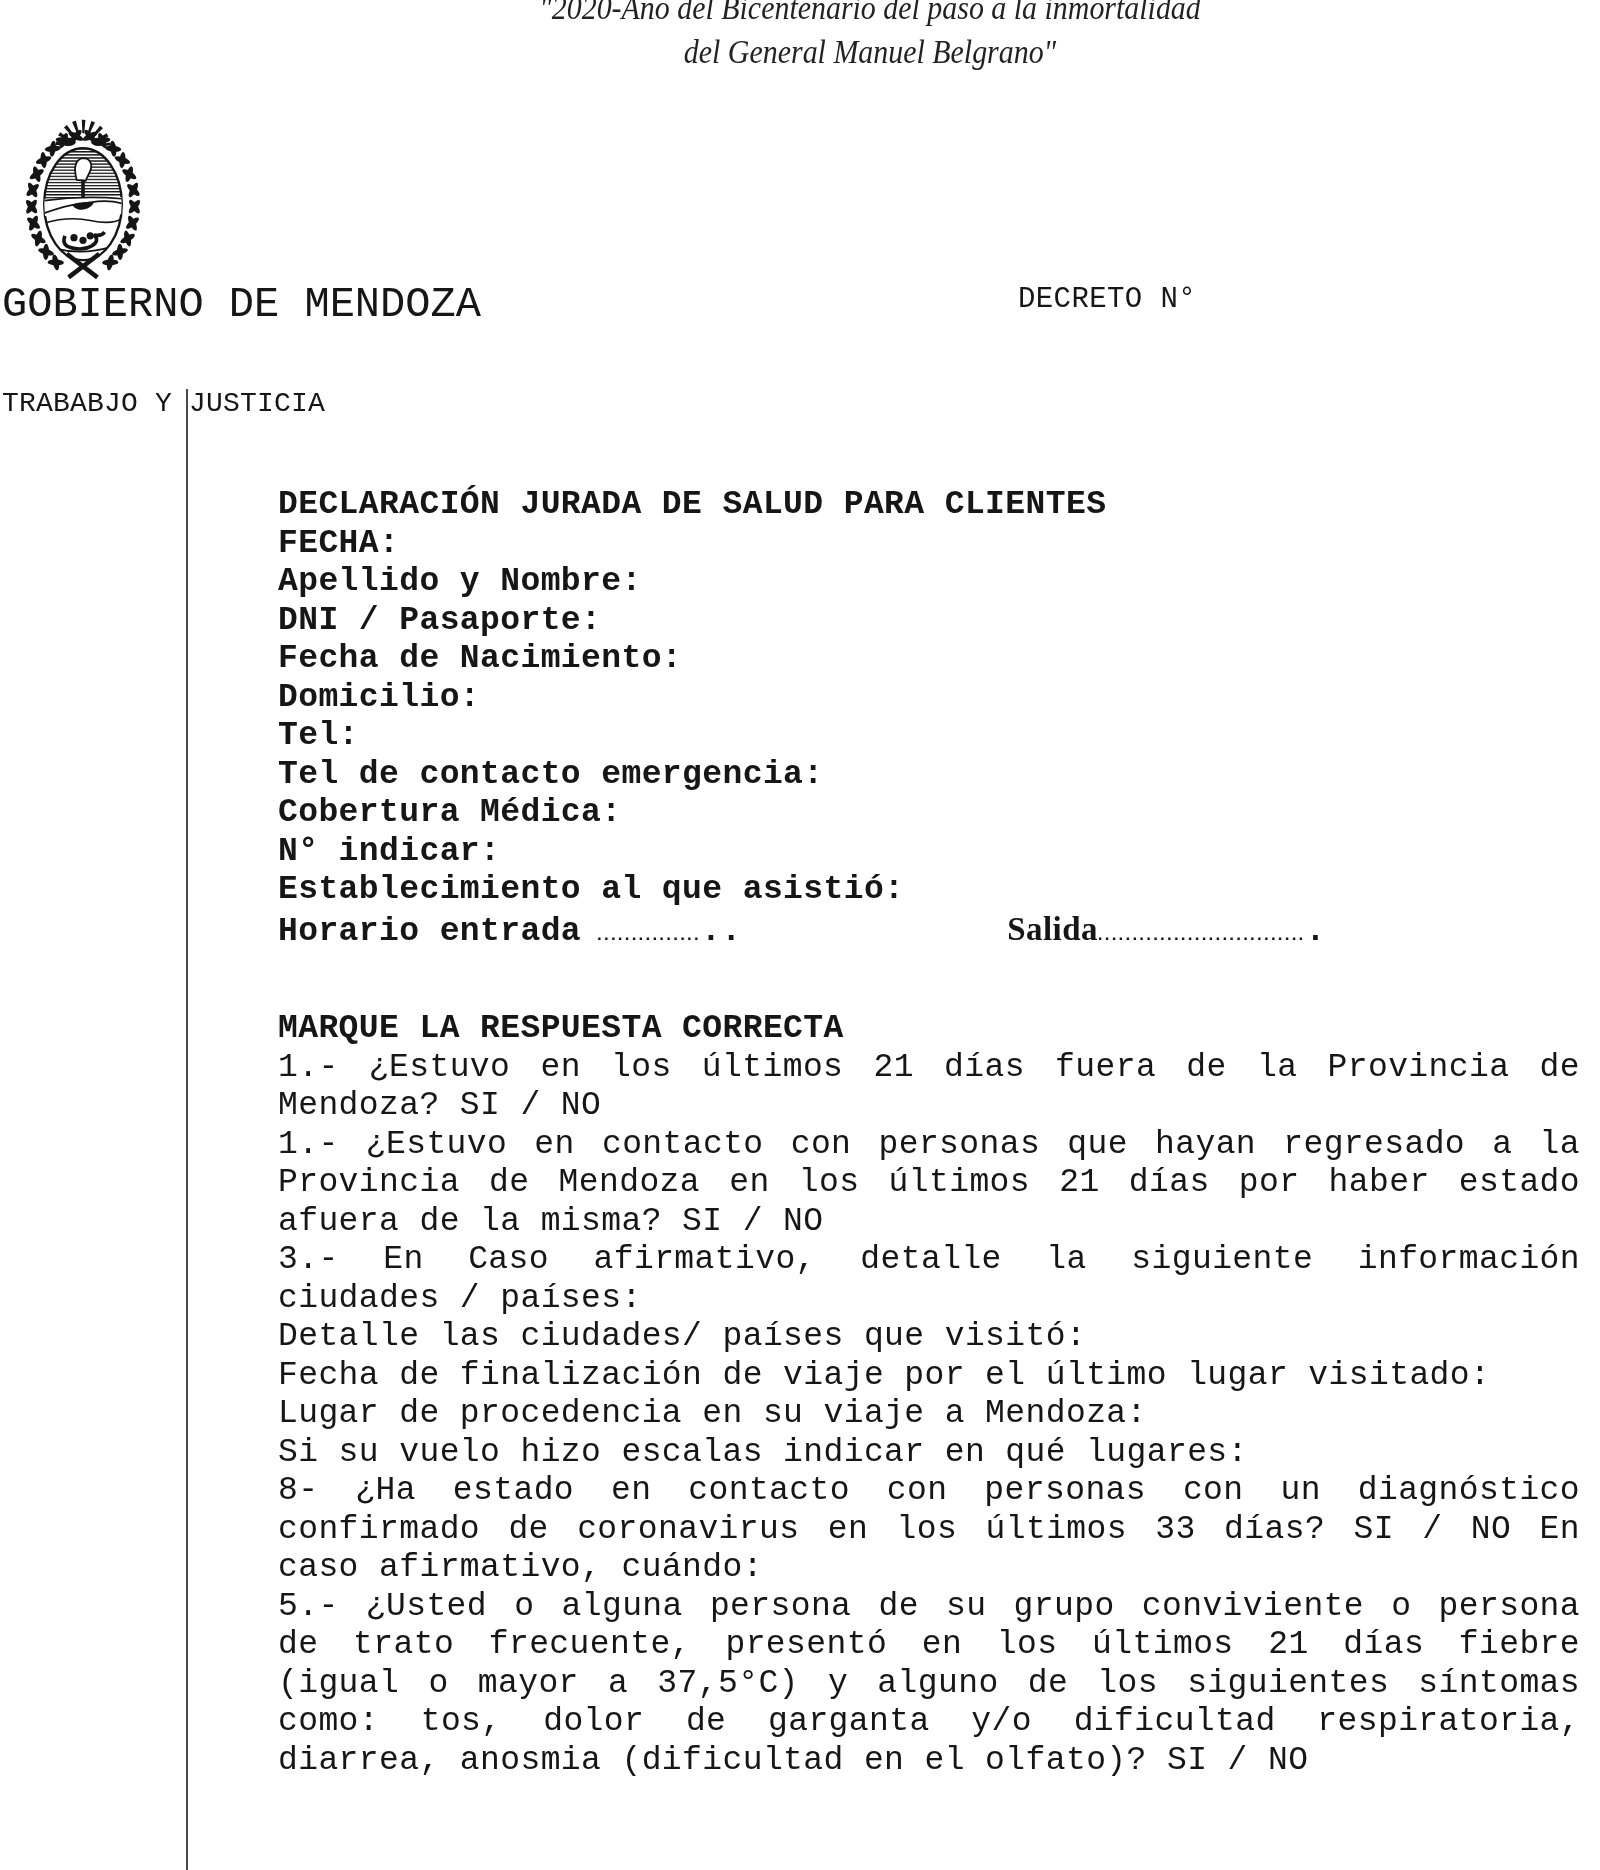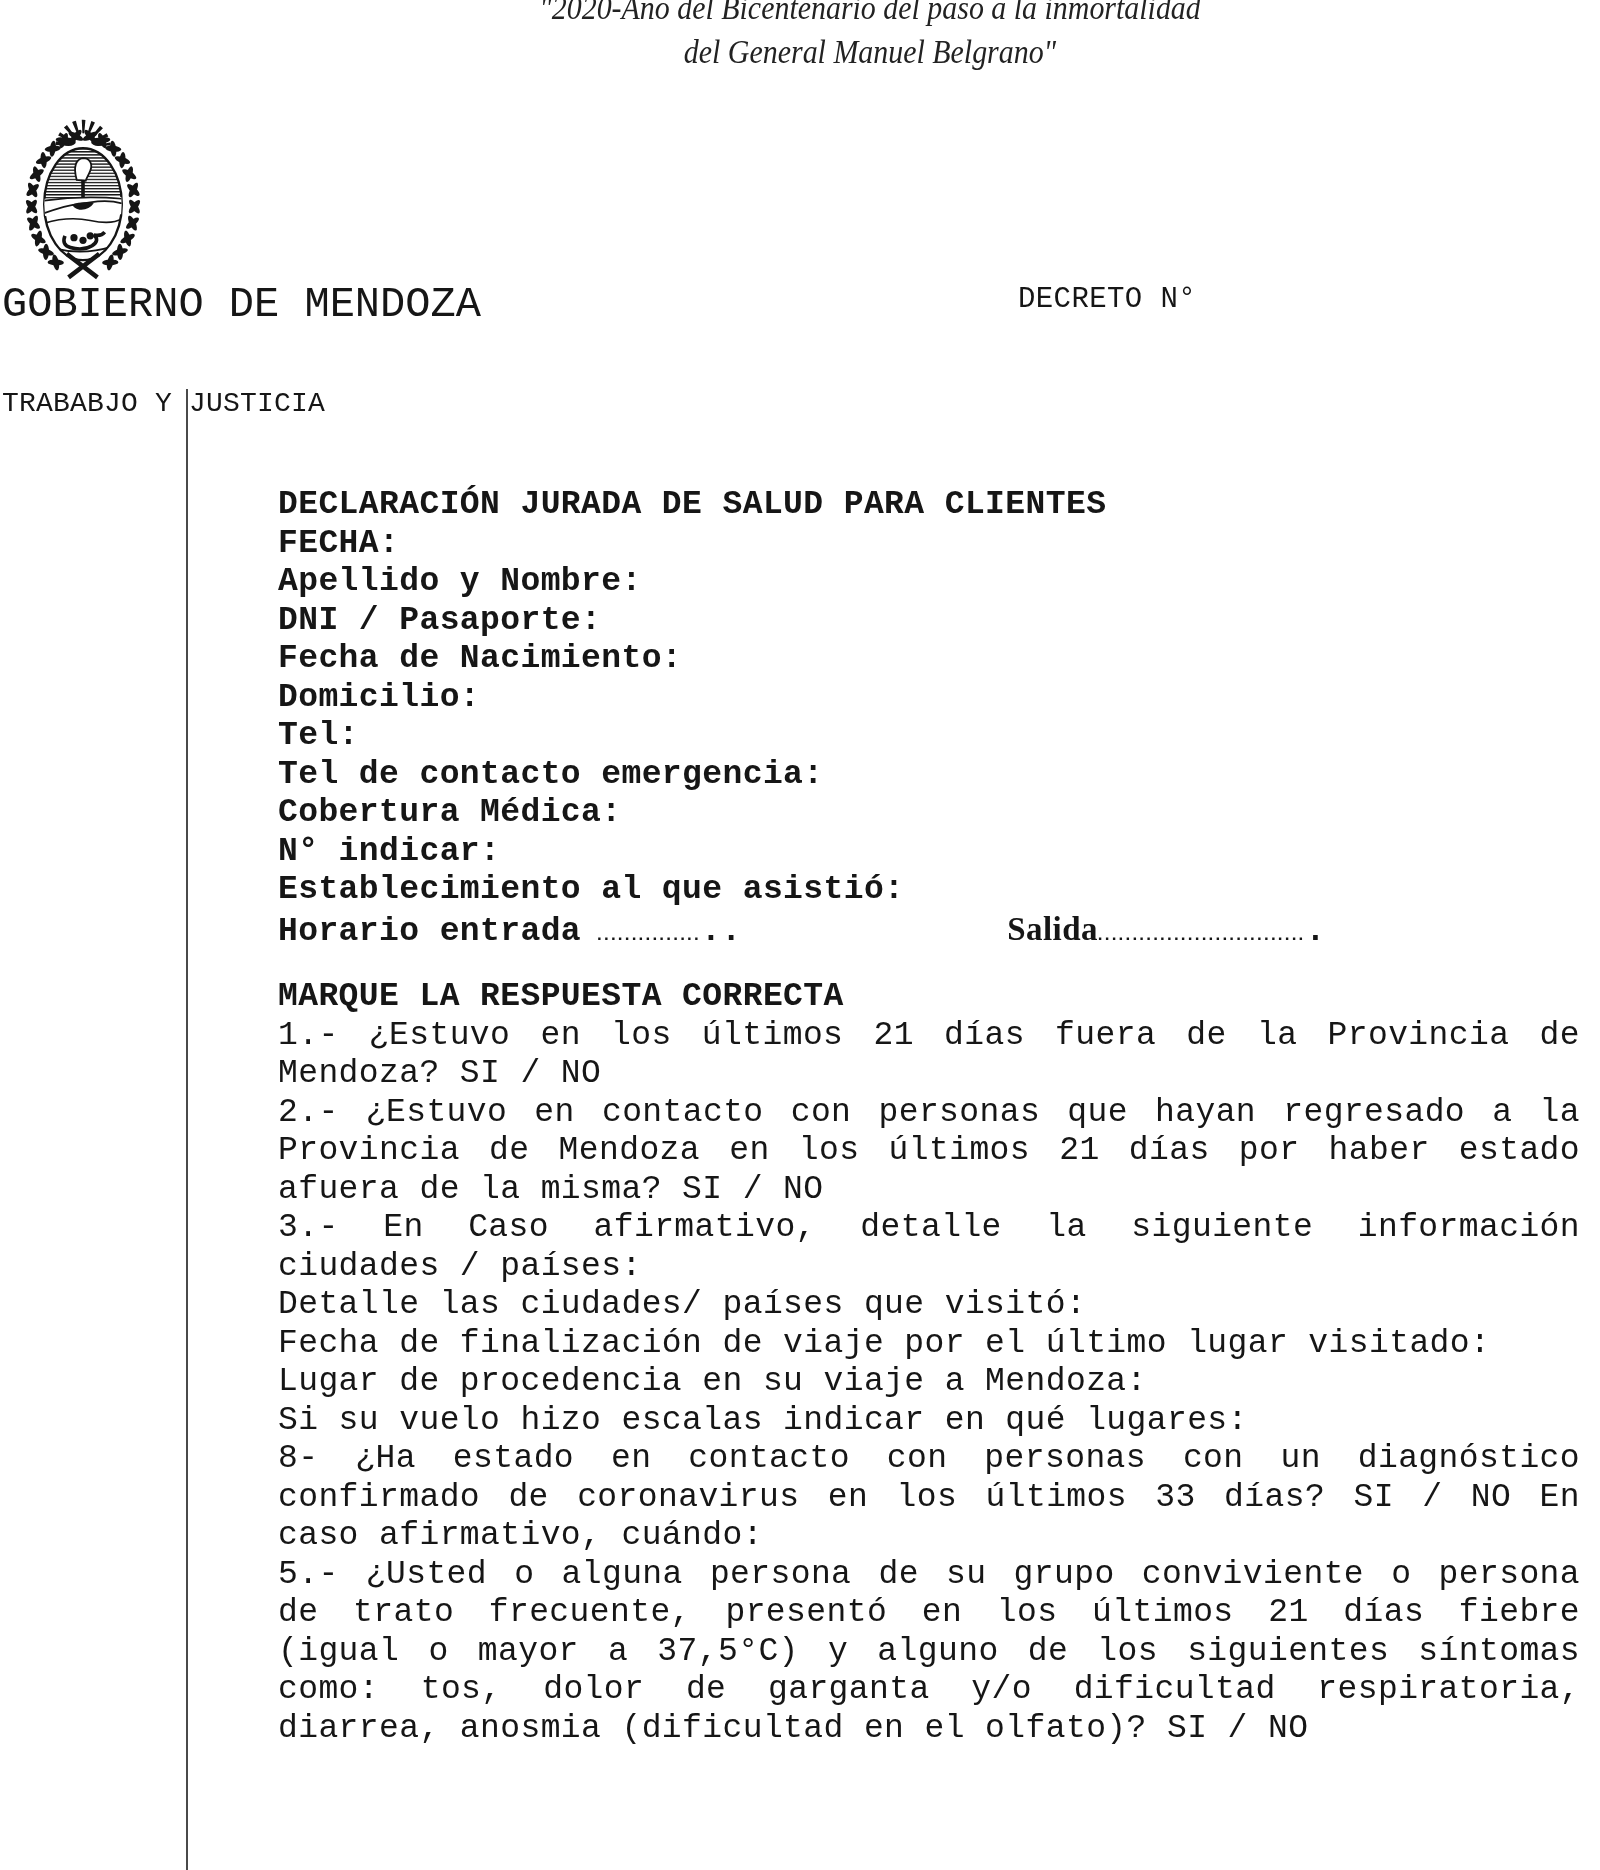--- a/index.html
+++ b/index.html
@@ -22,21 +22,21 @@
   .vrule{position:absolute;left:186px;top:389px;width:2px;height:1481px;background:#4a4a4a;}
 
   .content{position:absolute;left:278px;top:486px;width:1302px;
            font-size:33px;letter-spacing:.4px;line-height:38.5px;}
   .title,.bline,.sched,.heading{font-weight:bold;}
   .sched{white-space:nowrap;}
   .leader{font-family:"Liberation Sans","DejaVu Sans",sans-serif;font-size:17px;
           letter-spacing:2.2px;font-weight:bold;margin-left:16px;}
   .leader2{margin-left:0;}
   .salida{margin-left:266px;font-family:Liberation Serif, serif;}
-  .heading{margin-top:24px;}
+  .heading{margin-top:56px;}
   .qline{font-weight:normal;}
   .qline.j{text-align:justify;text-align-last:justify;}
 </style>
 </head>
 <body>
 
 <div class="page">
 
   <div class="quote">
     <div>"2020-Año del Bicentenario del paso a la inmortalidad</div>
@@ -153,21 +153,21 @@
 
     <div class="sched">
       <span>Horario entrada</span><span class="leader">...............</span><span>..</span><span class="salida">Salida</span><span class="leader leader2">..............................</span><span>.</span>
     </div>
 
     <div class="heading">MARQUE LA RESPUESTA CORRECTA</div>
 
     <div>
         <div class="qline j">1.- ¿Estuvo en los últimos 21 días fuera de la Provincia de</div>
         <div class="qline">Mendoza? SI / NO</div>
-        <div class="qline j">2.- ¿Estuvo en contacto con personas que hayan regresado a la</div>
+        <div class="qline j">1.- ¿Estuvo en contacto con personas que hayan regresado a la</div>
         <div class="qline j">Provincia de Mendoza en los últimos 21 días por haber estado</div>
         <div class="qline">afuera de la misma? SI / NO</div>
         <div class="qline j">3.- En Caso afirmativo, detalle la siguiente información</div>
         <div class="qline">ciudades / países:</div>
         <div class="qline">Detalle las ciudades/ países que visitó:</div>
         <div class="qline">Fecha de finalización de viaje por el último lugar visitado:</div>
         <div class="qline">Lugar de procedencia en su viaje a Mendoza:</div>
         <div class="qline">Si su vuelo hizo escalas indicar en qué lugares:</div>
         <div class="qline j">8- ¿Ha estado en contacto con personas con un diagnóstico</div>
         <div class="qline j">confirmado de coronavirus en los últimos 33 días? SI / NO En</div>

